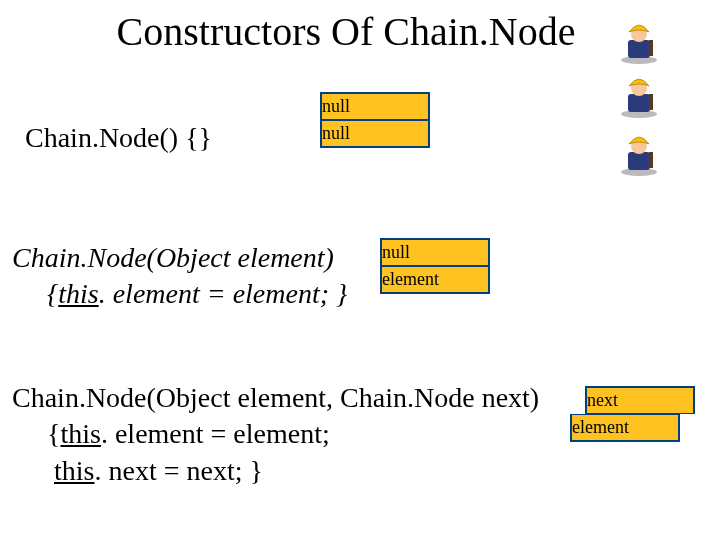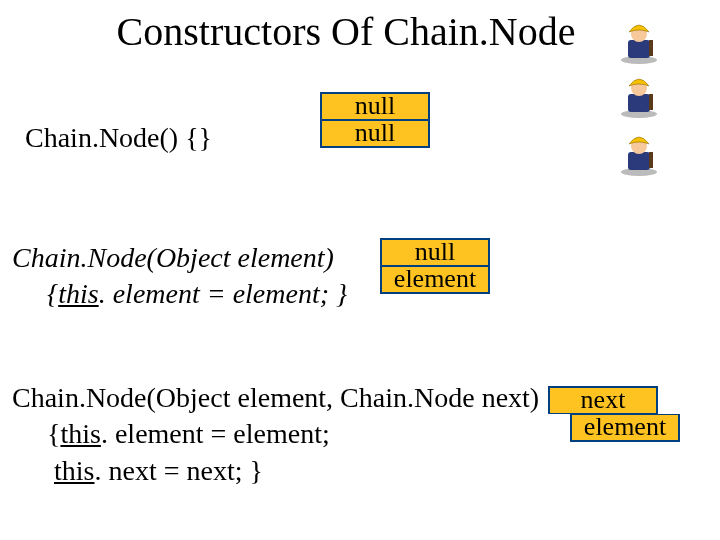--- a/index.html
+++ b/index.html
@@ -27,22 +27,21 @@
     font-size: 28px;
     line-height: 1.3;
     white-space: pre;
   }
   .u { text-decoration: underline; }
   .box {
     position: absolute;
     width: 110px;
     height: 28px;
     box-sizing: border-box;
-    text-align: center;
-    font-size: 26px;
+    font-size: 18px;
     line-height: 24px;
   }
   .box.top {
     background: #fec320;
     border: 2px solid #004080;
     border-bottom: 1px solid #004080;
   }
   .box.bot {
     background: #fec320;
     border: 2px solid #004080;
@@ -89,14 +88,14 @@
 <div class="code" style="top:240px; left:12px;font-style:italic;"><span>Chain.Node(Object element)</span>
 <span>     {</span><span class="u">this</span><span>. element = element; }</span></div>
 
 <div class="box top" style="top:238px; left:380px;">null</div>
 <div class="box bot" style="top:266px; left:380px;">element</div>
 
 <div class="code" style="top:380px; left:12px;"><span>Chain.Node(Object element, Chain.Node next)</span>
 <span>     {</span><span class="u">this</span><span>. element = element;</span>
 <span>      </span><span class="u">this</span><span>. next = next; }</span></div>
 
-<div class="box top" style="top:386px; left:548px;">next</div>
+<div class="box top" style="top:386px; left:585px;">next</div>
 <div class="box bot" style="top:414px; left:570px;">element</div>
 
 </body></html>

